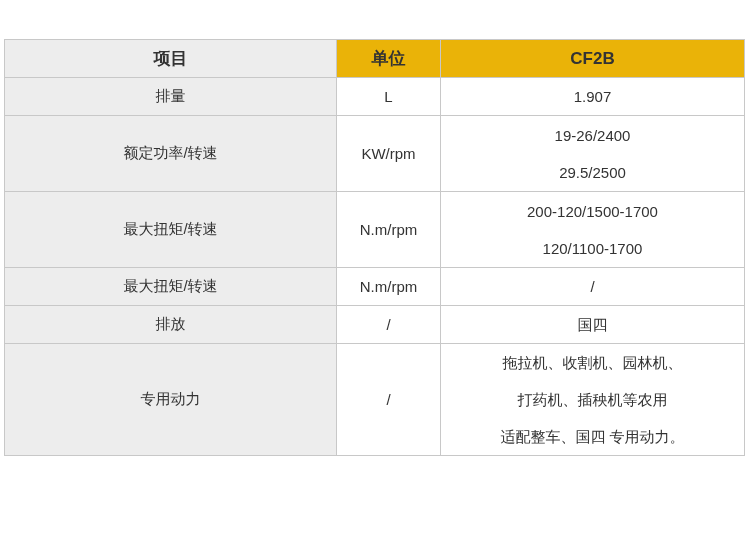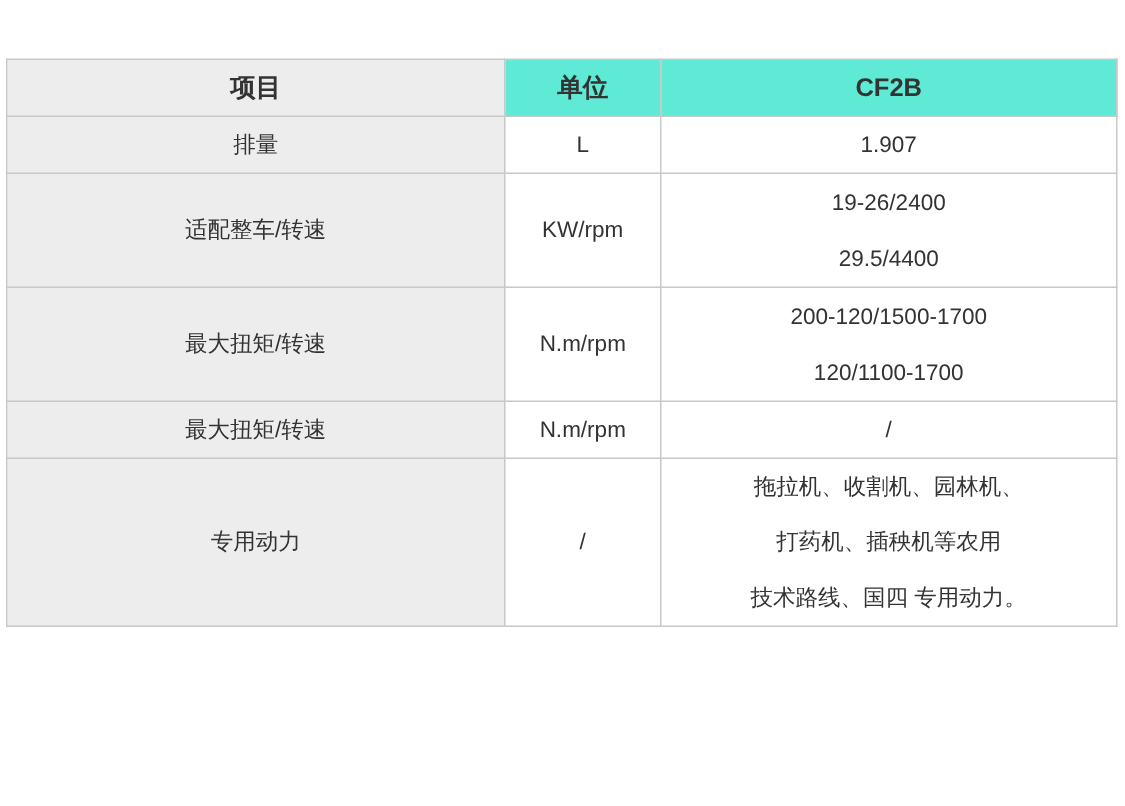--- a/index.html
+++ b/index.html
@@ -27,21 +27,21 @@
   }
   table.spec th,
   table.spec td {
     border: 1px solid #c8c8c8;
     text-align: center;
     vertical-align: middle;
     color: #333333;
     padding: 0;
   }
   table.spec th {
-    background: #5eead4;
+    background: #eab308;
     font-size: 17px;
     font-weight: 700;
     height: 37px;
   }
   table.spec th.label-col,
   table.spec td.label-col {
     background: #ededed;
   }
   table.spec td {
     font-size: 15px;
@@ -76,46 +76,53 @@
     </thead>
     <tbody>
       <tr class="h1">
         <td class="label-col">排量</td>
         <td>L</td>
         <td>
           <div class="vline">1.907</div>
         </td>
       </tr>
       <tr class="h2">
-        <td class="label-col">适配整车/转速</td>
+        <td class="label-col">额定功率/转速</td>
         <td>KW/rpm</td>
         <td>
           <div class="vline">19-26/2400</div>
-          <div class="vline">29.5/4400</div>
+          <div class="vline">29.5/2500</div>
         </td>
       </tr>
       <tr class="h2">
         <td class="label-col">最大扭矩/转速</td>
         <td>N.m/rpm</td>
         <td>
           <div class="vline">200-120/1500-1700</div>
           <div class="vline">120/1100-1700</div>
         </td>
       </tr>
       <tr class="h1">
         <td class="label-col">最大扭矩/转速</td>
         <td>N.m/rpm</td>
         <td>
           <div class="vline">/</div>
         </td>
       </tr>
+      <tr class="h1">
+        <td class="label-col">排放</td>
+        <td>/</td>
+        <td>
+          <div class="vline">国四</div>
+        </td>
+      </tr>
       <tr class="h3">
         <td class="label-col">专用动力</td>
         <td>/</td>
         <td>
           <div class="vline">拖拉机、收割机、园林机、</div>
           <div class="vline">打药机、插秧机等农用</div>
-          <div class="vline">技术路线、国四 专用动力。</div>
+          <div class="vline">适配整车、国四 专用动力。</div>
         </td>
       </tr>
     </tbody>
   </table>
 </div>
 
 </body></html>

